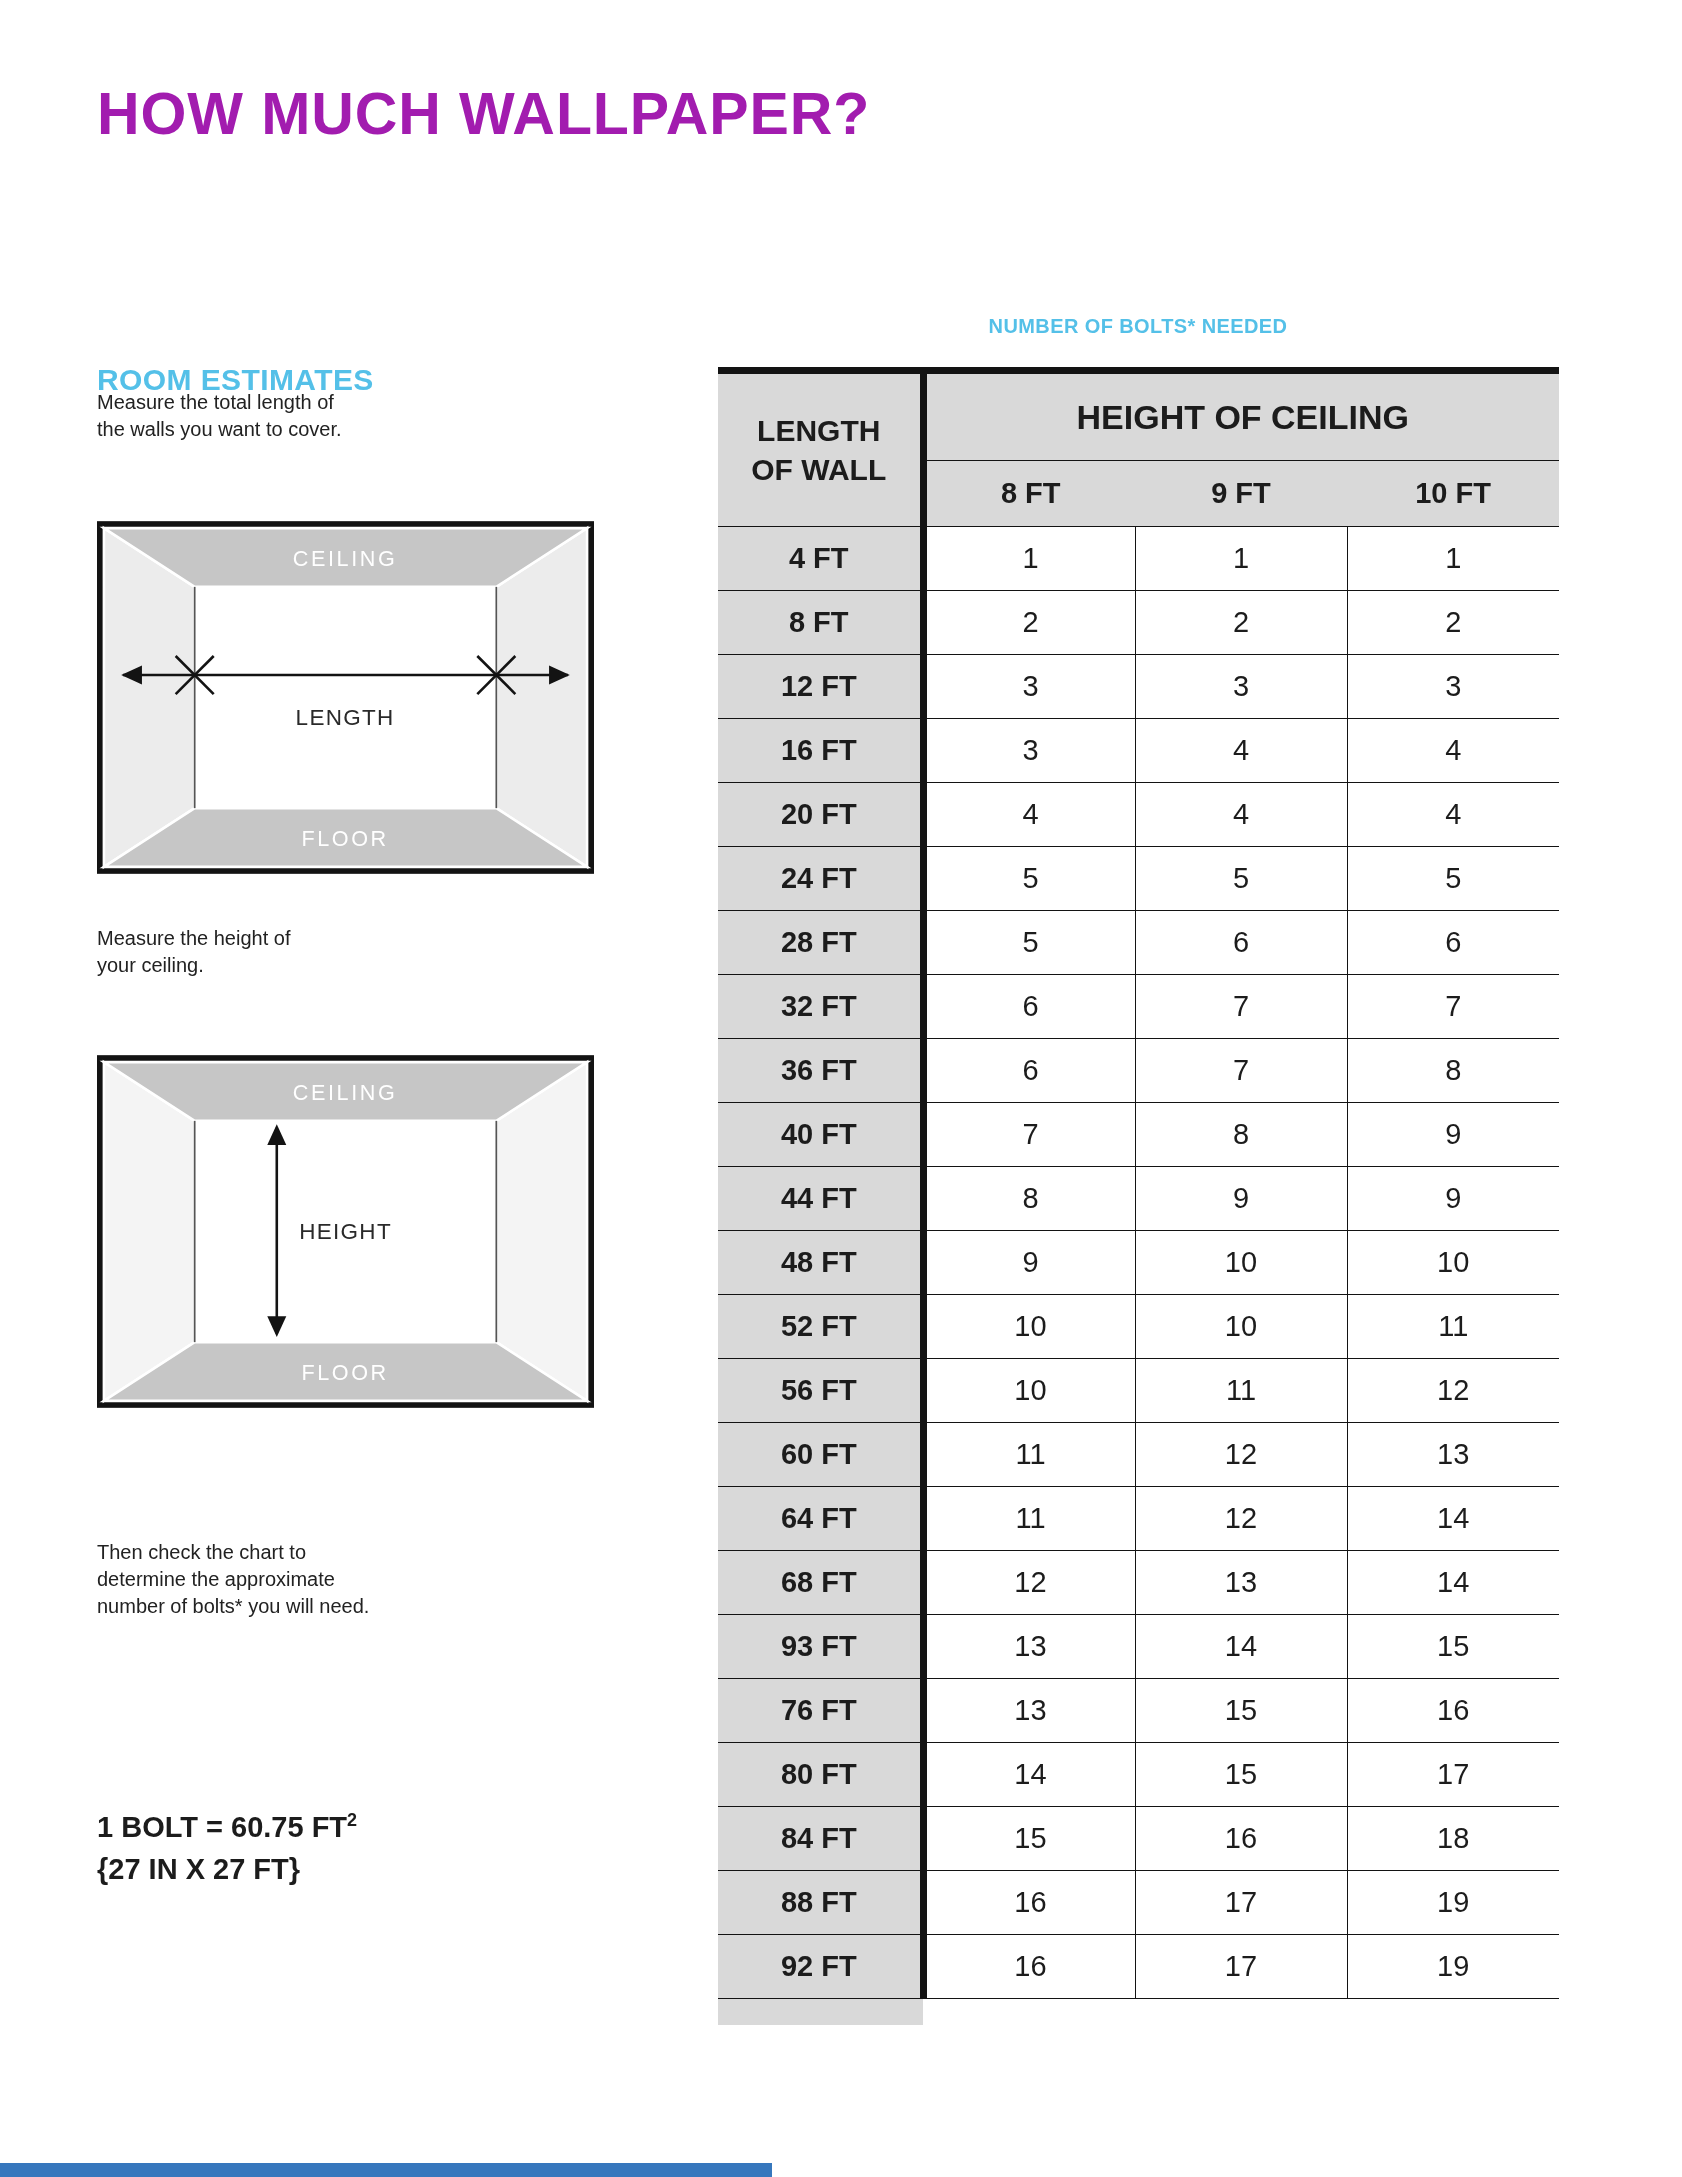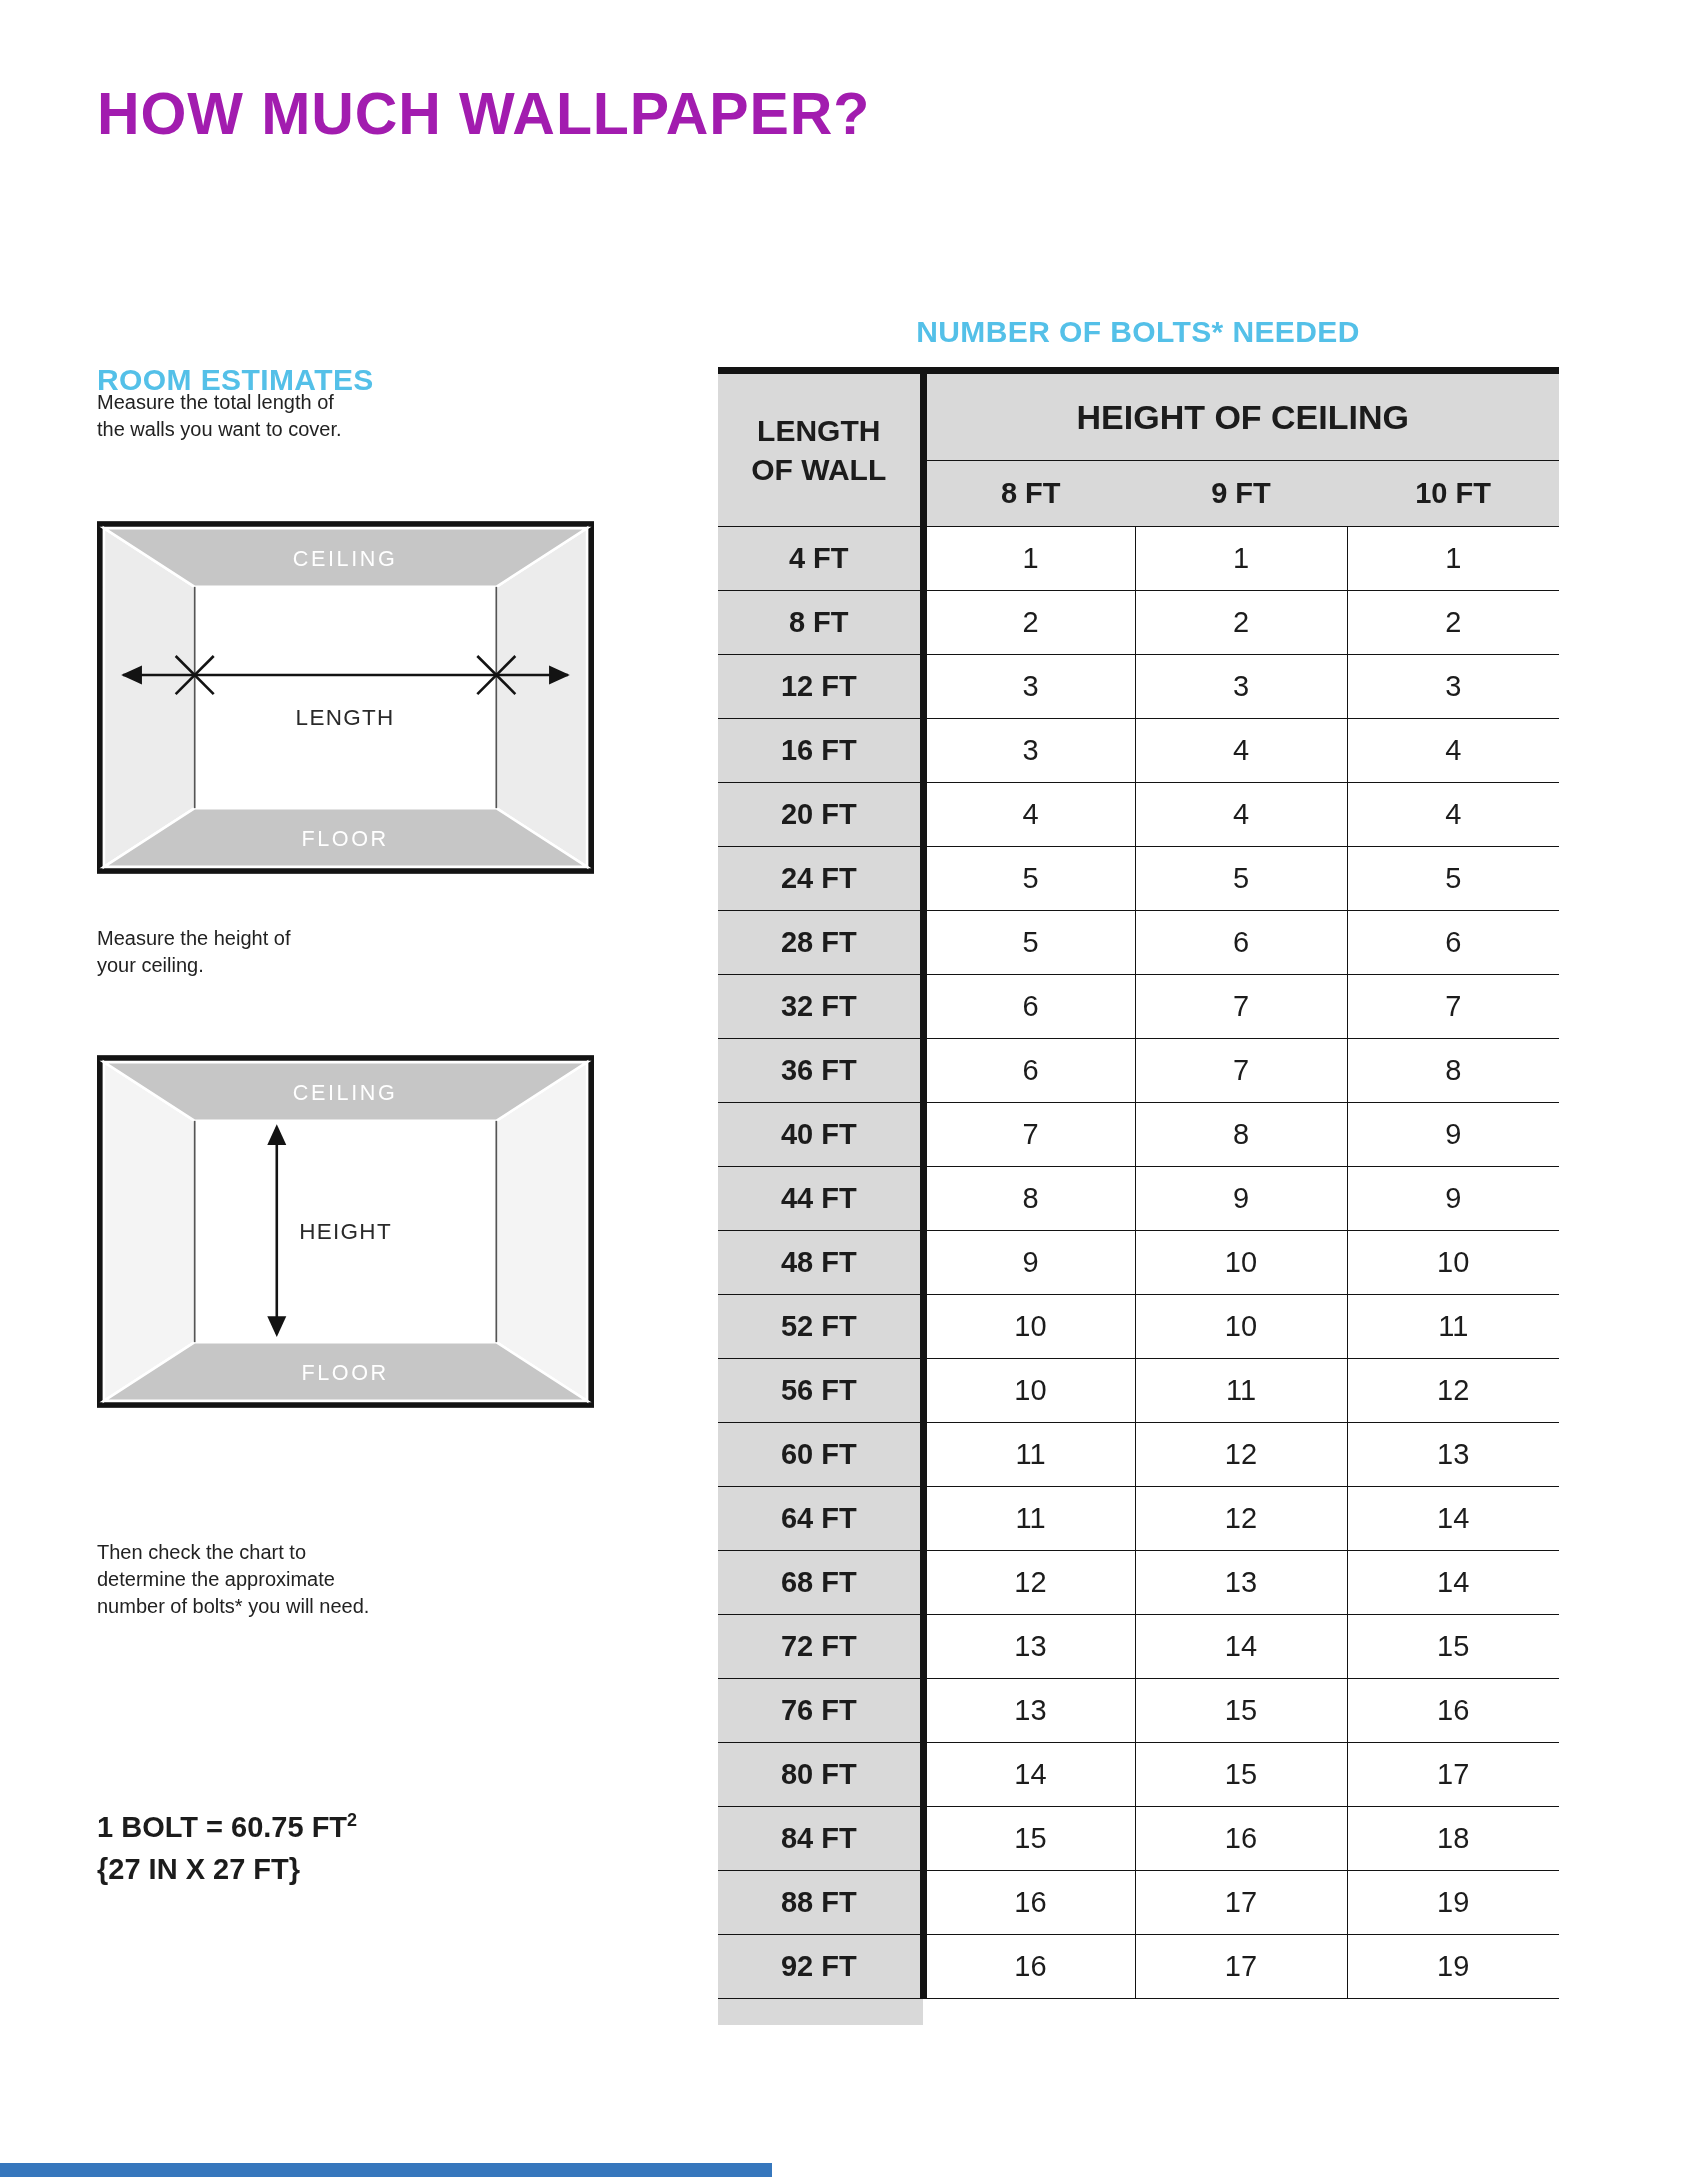--- a/index.html
+++ b/index.html
@@ -21,21 +21,21 @@
 
   .svg-room-label { fill:#ffffff; font-size:25px; letter-spacing:3px; }
   .svg-measure-label { fill:#2a2a2a; font-size:26px; letter-spacing:1.5px; }
 
   .footnote { position:absolute; left:97px; top:1697px; font-size:29px; font-weight:bold; line-height:1.4; }
   .fn-line2 { padding-left:26px; }
 
   .bolt-info { position:absolute; left:97px; top:1806px; font-size:29px; font-weight:bold; line-height:1.45; }
   .bolt-info sup { font-size:18px; vertical-align:super; line-height:0; }
 
-  .table-heading { position:absolute; left:718px; top:315px; width:840px; text-align:center; font-size:30px; font-weight:bold; letter-spacing:0.4px; }
+  .table-heading { position:absolute; left:718px; top:315px; width:840px; text-align:center; font-size:20px; font-weight:bold; letter-spacing:0.4px; }
 
   .table-wrap { position:absolute; left:718px; top:367px; width:840px; }
   .bolts-table { border-collapse:collapse; width:840px; table-layout:fixed; border-top:7px solid #131313; }
   .bolts-table th, .bolts-table td { text-align:center; vertical-align:middle; border-bottom:1.7px solid #131313; }
   .len-head, .len-cell, .ceil-head, .sub-head, .table-tab { background:#D9D9D9; }
   .len-head, .len-cell { border-right:7px solid #131313; }
   .len-head { font-size:30px; font-weight:bold; white-space:pre-line; line-height:1.3; }
   .ceil-head { font-size:34px; font-weight:bold; height:90px; }
   .sub-head { font-size:29px; font-weight:bold; height:66px; }
   .len-cell { font-size:29px; font-weight:bold; height:64px; }
@@ -231,21 +231,21 @@
             <td class="val-cell">12</td>
             <td class="val-cell">14</td>
           </tr>
           <tr>
             <td class="len-cell">68 FT</td>
             <td class="val-cell">12</td>
             <td class="val-cell">13</td>
             <td class="val-cell">14</td>
           </tr>
           <tr>
-            <td class="len-cell">72 FT</td>
+            <td class="len-cell">93 FT</td>
             <td class="val-cell">13</td>
             <td class="val-cell">14</td>
             <td class="val-cell">15</td>
           </tr>
           <tr>
             <td class="len-cell">76 FT</td>
             <td class="val-cell">13</td>
             <td class="val-cell">15</td>
             <td class="val-cell">16</td>
           </tr>

